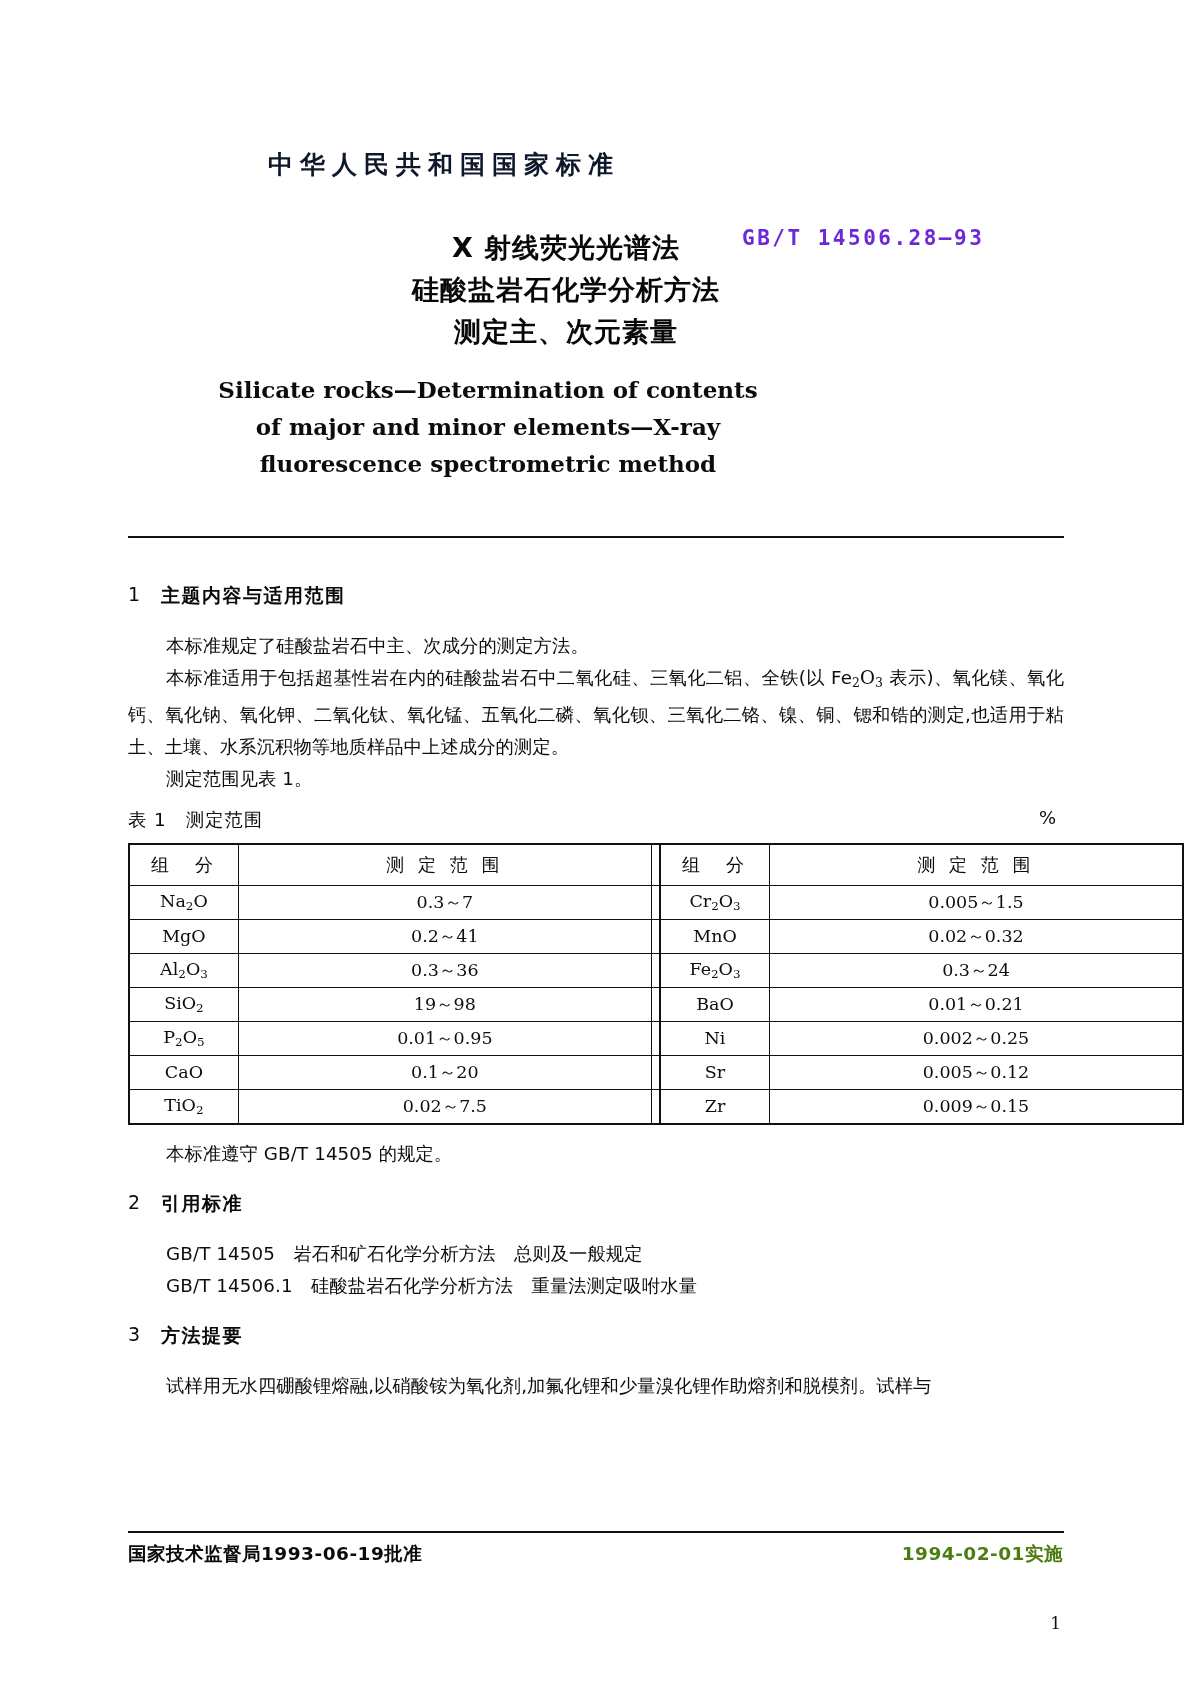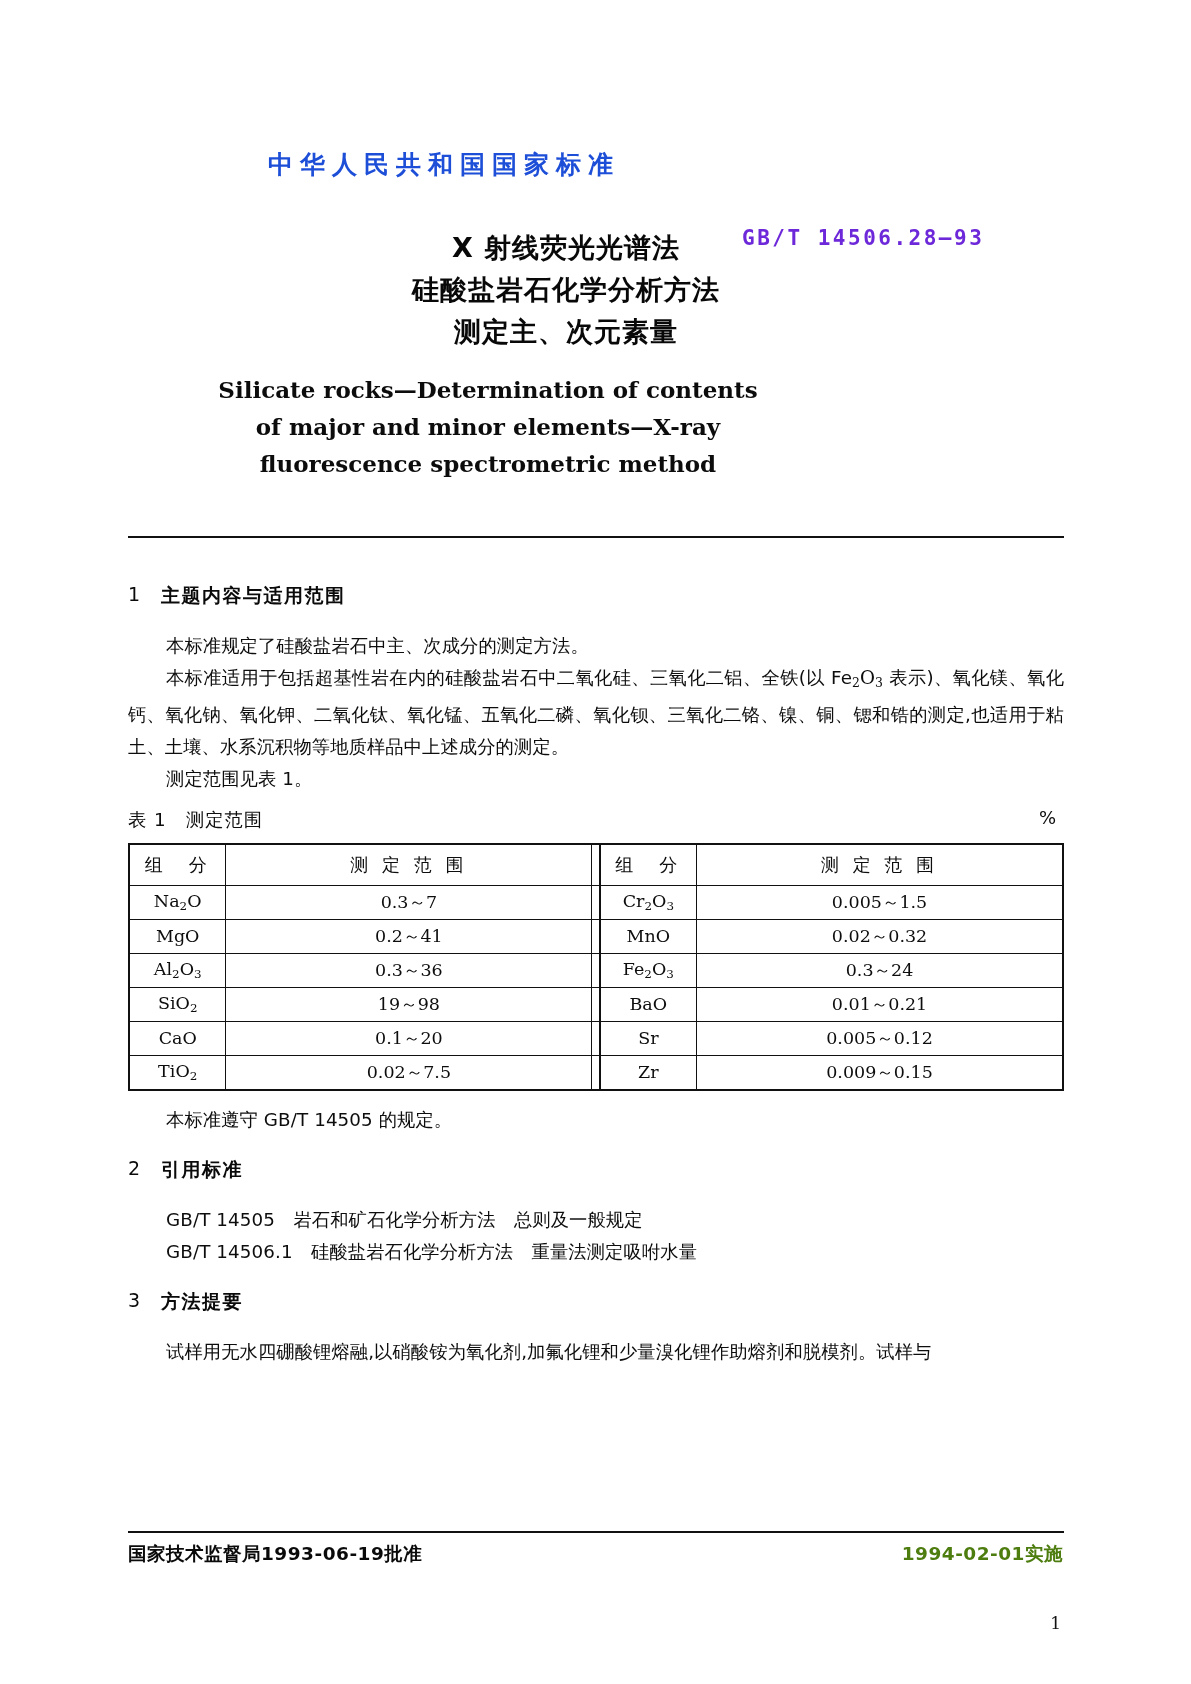--- a/index.html
+++ b/index.html
@@ -29,21 +29,21 @@
     position: absolute;
     left: 128px;
     top: 148px;
     width: 936px;
   }
   .national-std-line {
     font-family: "DejaVu Sans", sans-serif;
     font-size: 25px;
     font-weight: bold;
     letter-spacing: 7px;
-    color: #1d4ed8;
+    color: #0f172a;
     white-space: nowrap;
     margin-left: 140px;
   }
 
   .title-group {
     margin-top: 46px;
     margin-left: 158px;
     width: 560px;
   }
   .cn-title-line {
@@ -148,21 +148,21 @@
   .table-caption .unit {
     position: absolute;
     right: 8px;
     top: 0;
     font-size: 18px;
     letter-spacing: 0;
   }
 
   table.meas {
     border-collapse: collapse;
-    width: 936px;
+    width: 1056px;
     margin-top: 11px;
     table-layout: fixed;
   }
   table.meas td, table.meas th {
     border: 1.3px solid #111;
     text-align: center;
     font-family: "DejaVu Serif", "Liberation Serif", serif;
     font-size: 17.5px;
     height: 33px;
     padding: 0;
@@ -307,20 +307,27 @@
             <td class="col-r rng-end">0.3～24</td>
           </tr>
           <tr>
             <td class="cmp col-c">SiO<sub>2</sub></td>
             <td class="col-r">19～98</td>
             <td class="midgap"></td>
             <td class="cmp col-c">BaO</td>
             <td class="col-r rng-end">0.01～0.21</td>
           </tr>
           <tr>
+            <td class="cmp col-c">P<sub>2</sub>O<sub>5</sub></td>
+            <td class="col-r">0.01～0.95</td>
+            <td class="midgap"></td>
+            <td class="cmp col-c">Ni</td>
+            <td class="col-r rng-end">0.002～0.25</td>
+          </tr>
+          <tr>
             <td class="cmp col-c">CaO</td>
             <td class="col-r">0.1～20</td>
             <td class="midgap"></td>
             <td class="cmp col-c">Sr</td>
             <td class="col-r rng-end">0.005～0.12</td>
           </tr>
           <tr class="last">
             <td class="cmp col-c">TiO<sub>2</sub></td>
             <td class="col-r">0.02～7.5</td>
             <td class="midgap"></td>

